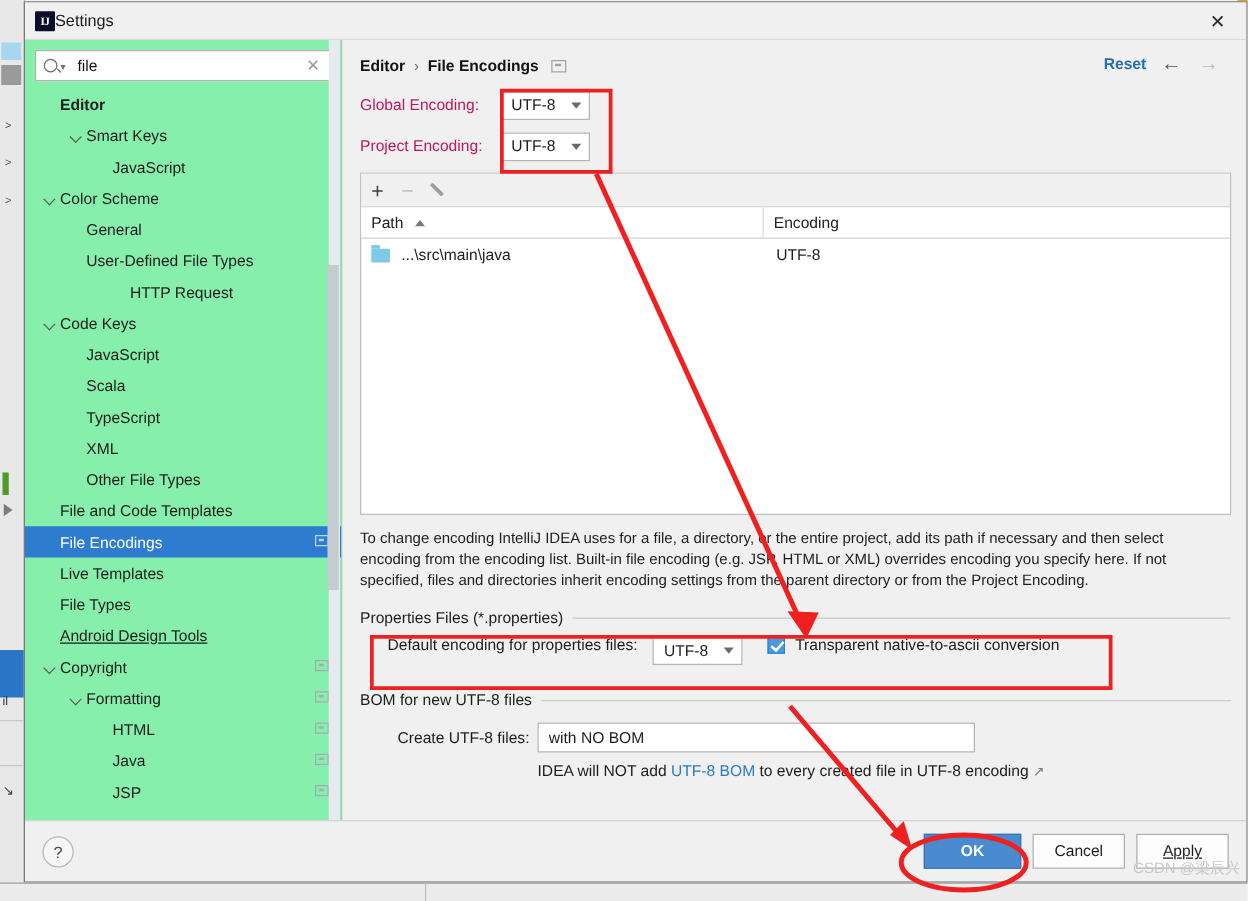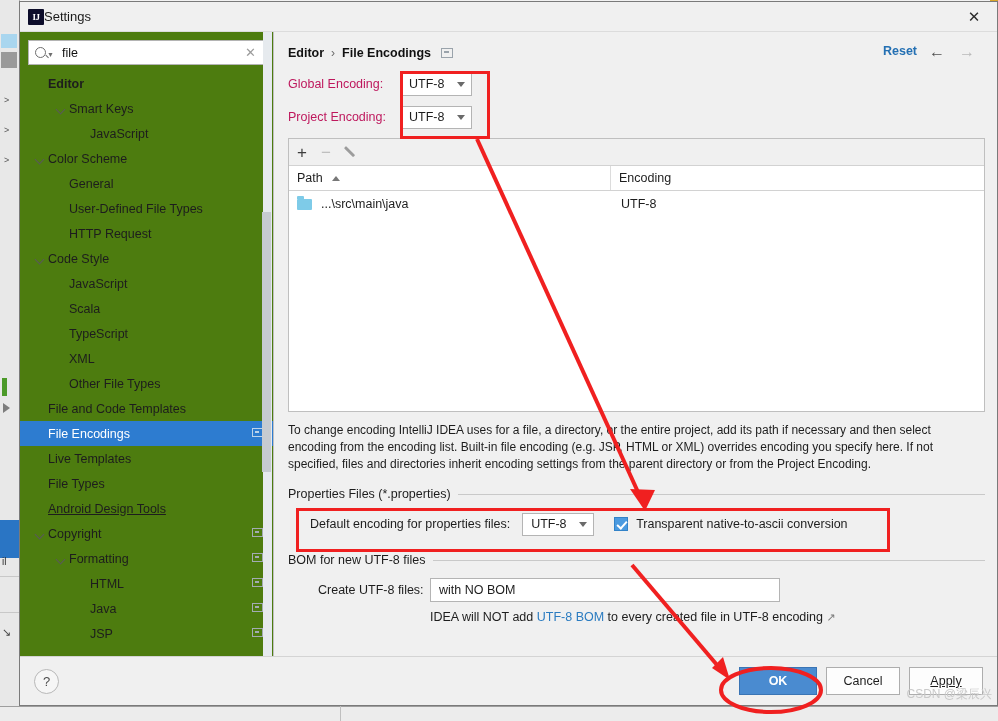--- a/index.html
+++ b/index.html
@@ -60,21 +60,21 @@
     display: flex; align-items: center; justify-content: center;
     font-size: 15px; color: #2b2b2b; cursor: pointer;
   }
 
   
   #body-split { flex: 1; display: flex; min-height: 0; }
 
   
   #sidebar {
     width: 254px; min-width: 254px;
-    background: #4d7c0f;
+    background: #86efac;
     border-right: 1px solid #c0c0c0;
     display: flex; flex-direction: column;
     position: relative;
   }
   #search-wrap { padding: 8px 8px 6px 8px; }
   #search-box {
     height: 25px; background: #fff;
     border: 1px solid #b4b4b4;
     display: flex; align-items: center;
     padding: 0 6px;
@@ -219,21 +219,21 @@
   #help-text {
     margin-top: 10px; font-size: 12px; line-height: 17px;
     color: #1d1d1d; max-width: 690px;
   }
 
   
   .group-title-row { display: flex; align-items: center; margin-top: 14px; }
   .group-title { font-size: 12.5px; color: #1d1d1d; white-space: nowrap; padding-right: 7px; }
   .group-rule { flex: 1; height: 1px; background: #c9c9c9; }
 
-  #props-row { display: flex; align-items: center; height: 30px; margin-top: 8px; padding-left: 22px; }
+  #props-row { display: flex; height: 30px; margin-top: 8px; padding-left: 22px; }
   #props-label { font-size: 12.5px; margin-right: 12px; }
   #native-check {
     width: 14px; height: 14px; margin-left: 20px; margin-right: 8px;
     background: #4a9ae0; border: 1px solid #3282c8; position: relative; cursor: pointer; flex: none;
   }
   #native-check::after {
     content: ""; position: absolute; left: 4px; top: 1px;
     width: 4px; height: 8px;
     border-right: 2px solid #fff; border-bottom: 2px solid #fff;
     transform: rotate(42deg);
@@ -346,27 +346,27 @@
             <span class="tree-label">Color Scheme</span>
           </div>
           <div class="tree-row" style="padding-left: 35px;">
             <span class="tw-arrow"></span>
             <span class="tree-label">General</span>
           </div>
           <div class="tree-row" style="padding-left: 35px;">
             <span class="tw-arrow"></span>
             <span class="tree-label">User-Defined File Types</span>
           </div>
-          <div class="tree-row" style="padding-left: 35px;">
+          <div class="tree-row" style="padding-left: 35px; gap: 35px;">
             <span class="tw-arrow"></span>
             <span class="tree-label">HTTP Request</span>
           </div>
           <div class="tree-row" style="padding-left: 14px;">
             <span class="tw-arrow open"></span>
-            <span class="tree-label">Code Style</span>
+            <span class="tree-label">Code Keys</span>
           </div>
           <div class="tree-row" style="padding-left: 35px;">
             <span class="tw-arrow"></span>
             <span class="tree-label">JavaScript</span>
           </div>
           <div class="tree-row" style="padding-left: 35px;">
             <span class="tw-arrow"></span>
             <span class="tree-label">Scala</span>
           </div>
           <div class="tree-row" style="padding-left: 35px;">

